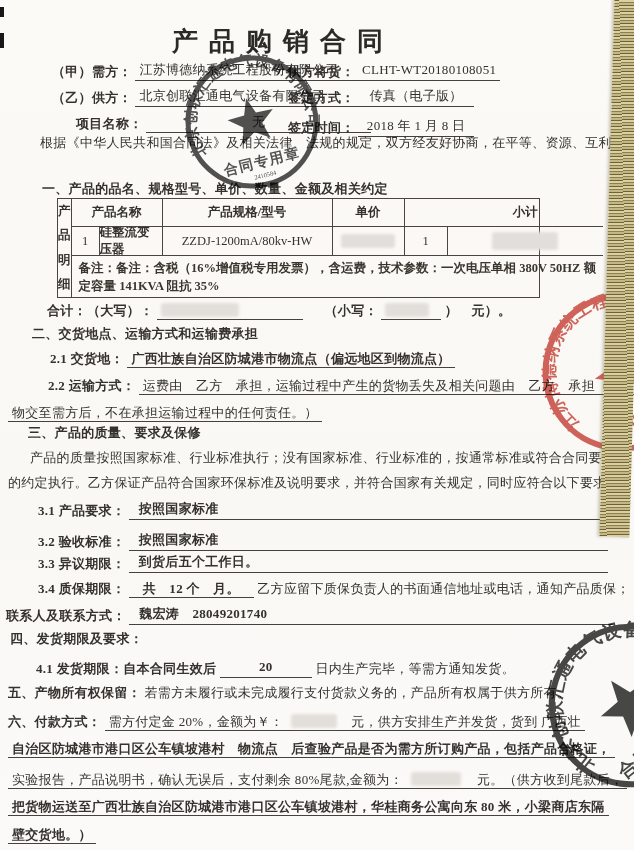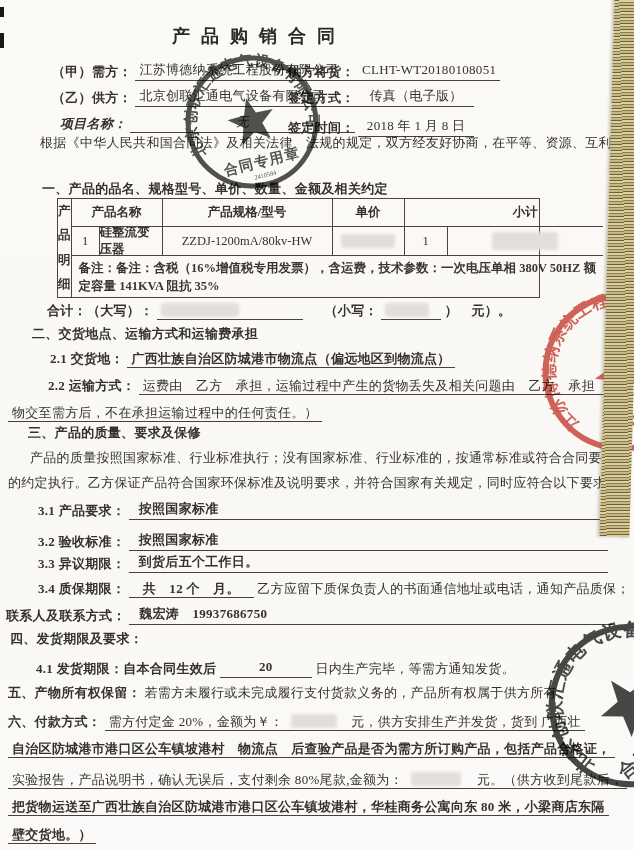--- a/index.html
+++ b/index.html
@@ -4,21 +4,21 @@
 <style>
   html,body{margin:0;padding:0;background:#ffffff;}
   .page{
     position:relative;width:634px;height:850px;overflow:hidden;
     background:linear-gradient(180deg,#fbfaf7 0%,#f9f8f5 60%,#fbfaf8 100%);
     font-family:"Liberation Serif","DejaVu Serif",serif;
     color:#35322e;
   }
   .line{position:absolute;white-space:nowrap;font-size:13px;line-height:1.4;letter-spacing:.3px;}
   .b{font-weight:bold;}
-  .big-title{font-size:18px;font-weight:bold;letter-spacing:11px;color:#2c2a27;}
+  .big-title{font-size:26px;font-weight:bold;letter-spacing:11px;color:#2c2a27;}
   .u{border-bottom:1.5px solid #45413c;padding:0 4px 1px 4px;}
   .ublk{display:inline-block;border-bottom:1.5px solid #45413c;padding:0 4px 1px 4px;vertical-align:bottom;}
   .ctr{text-align:center;}
   .blur-inline{display:inline-block;background:#e2dfdb;border-radius:3px;filter:blur(1.6px);vertical-align:middle;height:14px;}
   
   .tbl{position:absolute;left:57px;top:198px;width:481px;display:flex;border:1.4px solid #4a4540;font-size:12.5px;}
   .tbl-side{width:28px;border-right:1.4px solid #4a4540;display:flex;flex-direction:column;justify-content:space-around;align-items:center;font-weight:bold;}
   .tbl-main{flex:1;display:flex;flex-direction:column;}
   .trow{display:flex;border-bottom:1.4px solid #4a4540;}
   .trow:last-child{border-bottom:none;}
@@ -58,21 +58,21 @@
 
   <div class="line" style="left:288px;top:87px;">
     <span class="b">签定方式：</span>
     <span class="ublk ctr" style="width:108px;">传真（电子版）</span>
   </div>
   <div class="line" style="left:52px;top:87px;">
     <span class="b">（乙）供方：</span>
     <span class="ublk" style="width:225px;">北京创联汇通电气设备有限公司</span>
   </div>
 
-  <div class="line" style="left:60px;top:113px;font-style:italic;">
+  <div class="line" style="left:76px;top:113px;">
     <span class="b">项目名称：</span>
     <span class="ublk ctr" style="width:217px;">无</span>
   </div>
   <div class="line" style="left:288px;top:117px;">
     <span class="b">签定时间：</span>
     <span class="ublk ctr" style="width:108px;">2018 年 1 月 8 日</span>
   </div>
 
   <div class="line" style="left:40px;top:134px;">根据《中华人民共和国合同法》及相关法律、法规的规定，双方经友好协商，在平等、资源、互利的</div>
 
@@ -151,21 +151,21 @@
     <span class="b">3.3 异议期限：</span>
     <span class="ublk b" style="width:465px;padding-left:10px;">到货后五个工作日。</span>
   </div>
   <div class="line" style="left:38px;top:580px;">
     <span class="b">3.4 质保期限：</span>
     <span class="u b" style="padding:0 14px 1px 14px;">共　12 个　月。</span>
     <span>乙方应留下质保负责人的书面通信地址或电话，通知产品质保；</span>
   </div>
   <div class="line" style="left:6px;top:605px;">
     <span class="b">联系人及联系方式：</span>
-    <span class="ublk b" style="width:470px;padding-left:10px;">魏宏涛　19937686750</span>
+    <span class="ublk b" style="width:470px;padding-left:10px;">魏宏涛　28049201740</span>
   </div>
 
   <div class="line b" style="left:10px;top:630px;">四、发货期限及要求：</div>
   <div class="line" style="left:36px;top:658px;">
     <span class="b">4.1 发货期限：自本合同生效后</span>
     <span class="ublk ctr b" style="width:84px;">20</span>
     <span>日内生产完毕，等需方通知发货。</span>
   </div>
 
   <div class="line" style="left:8px;top:684px;">

